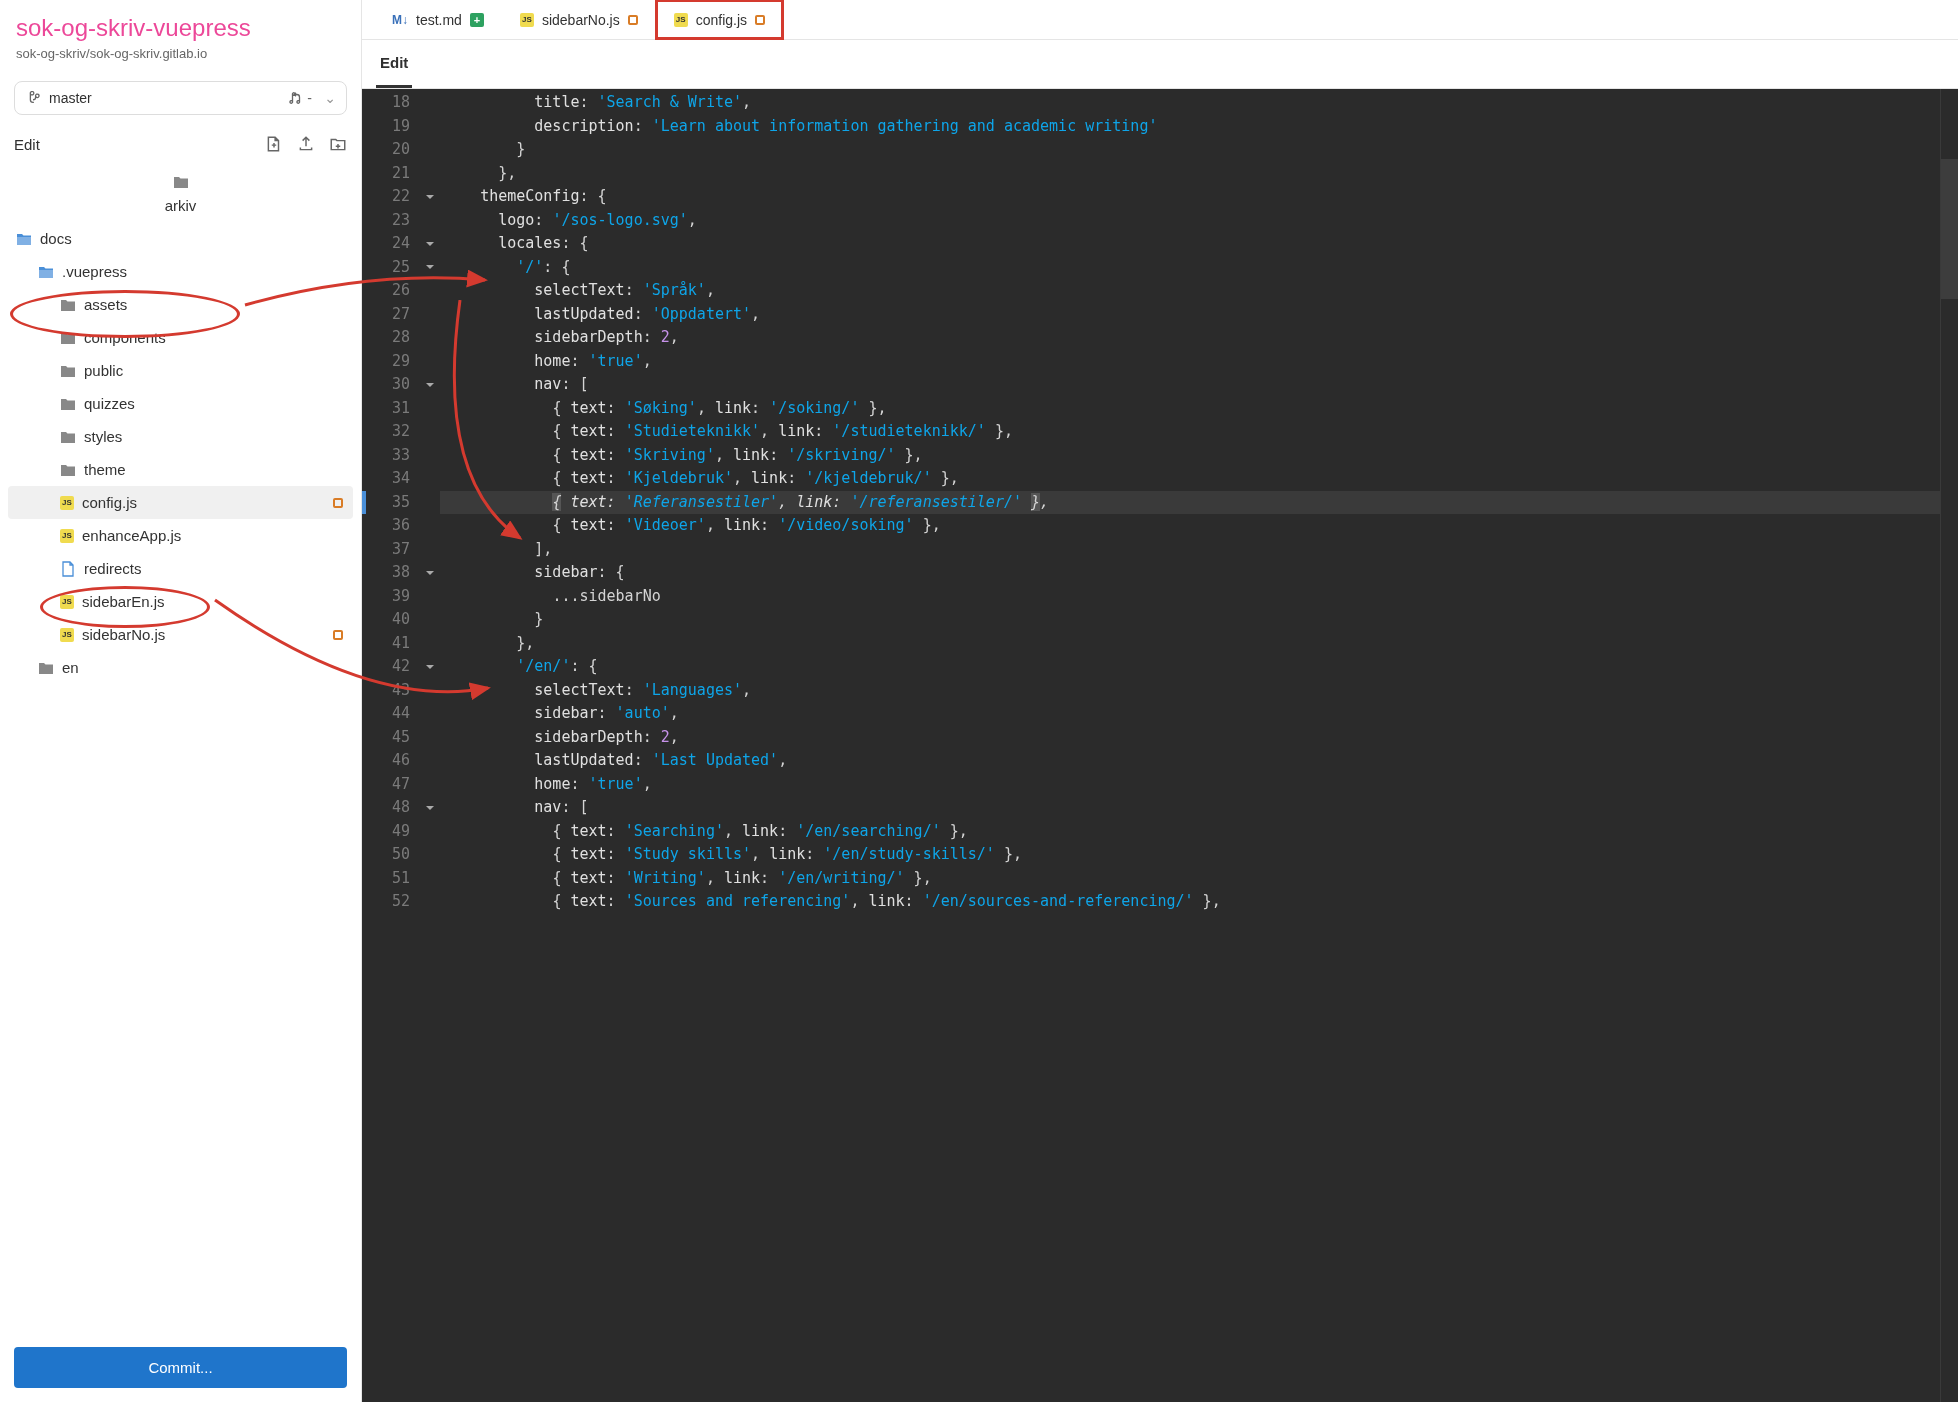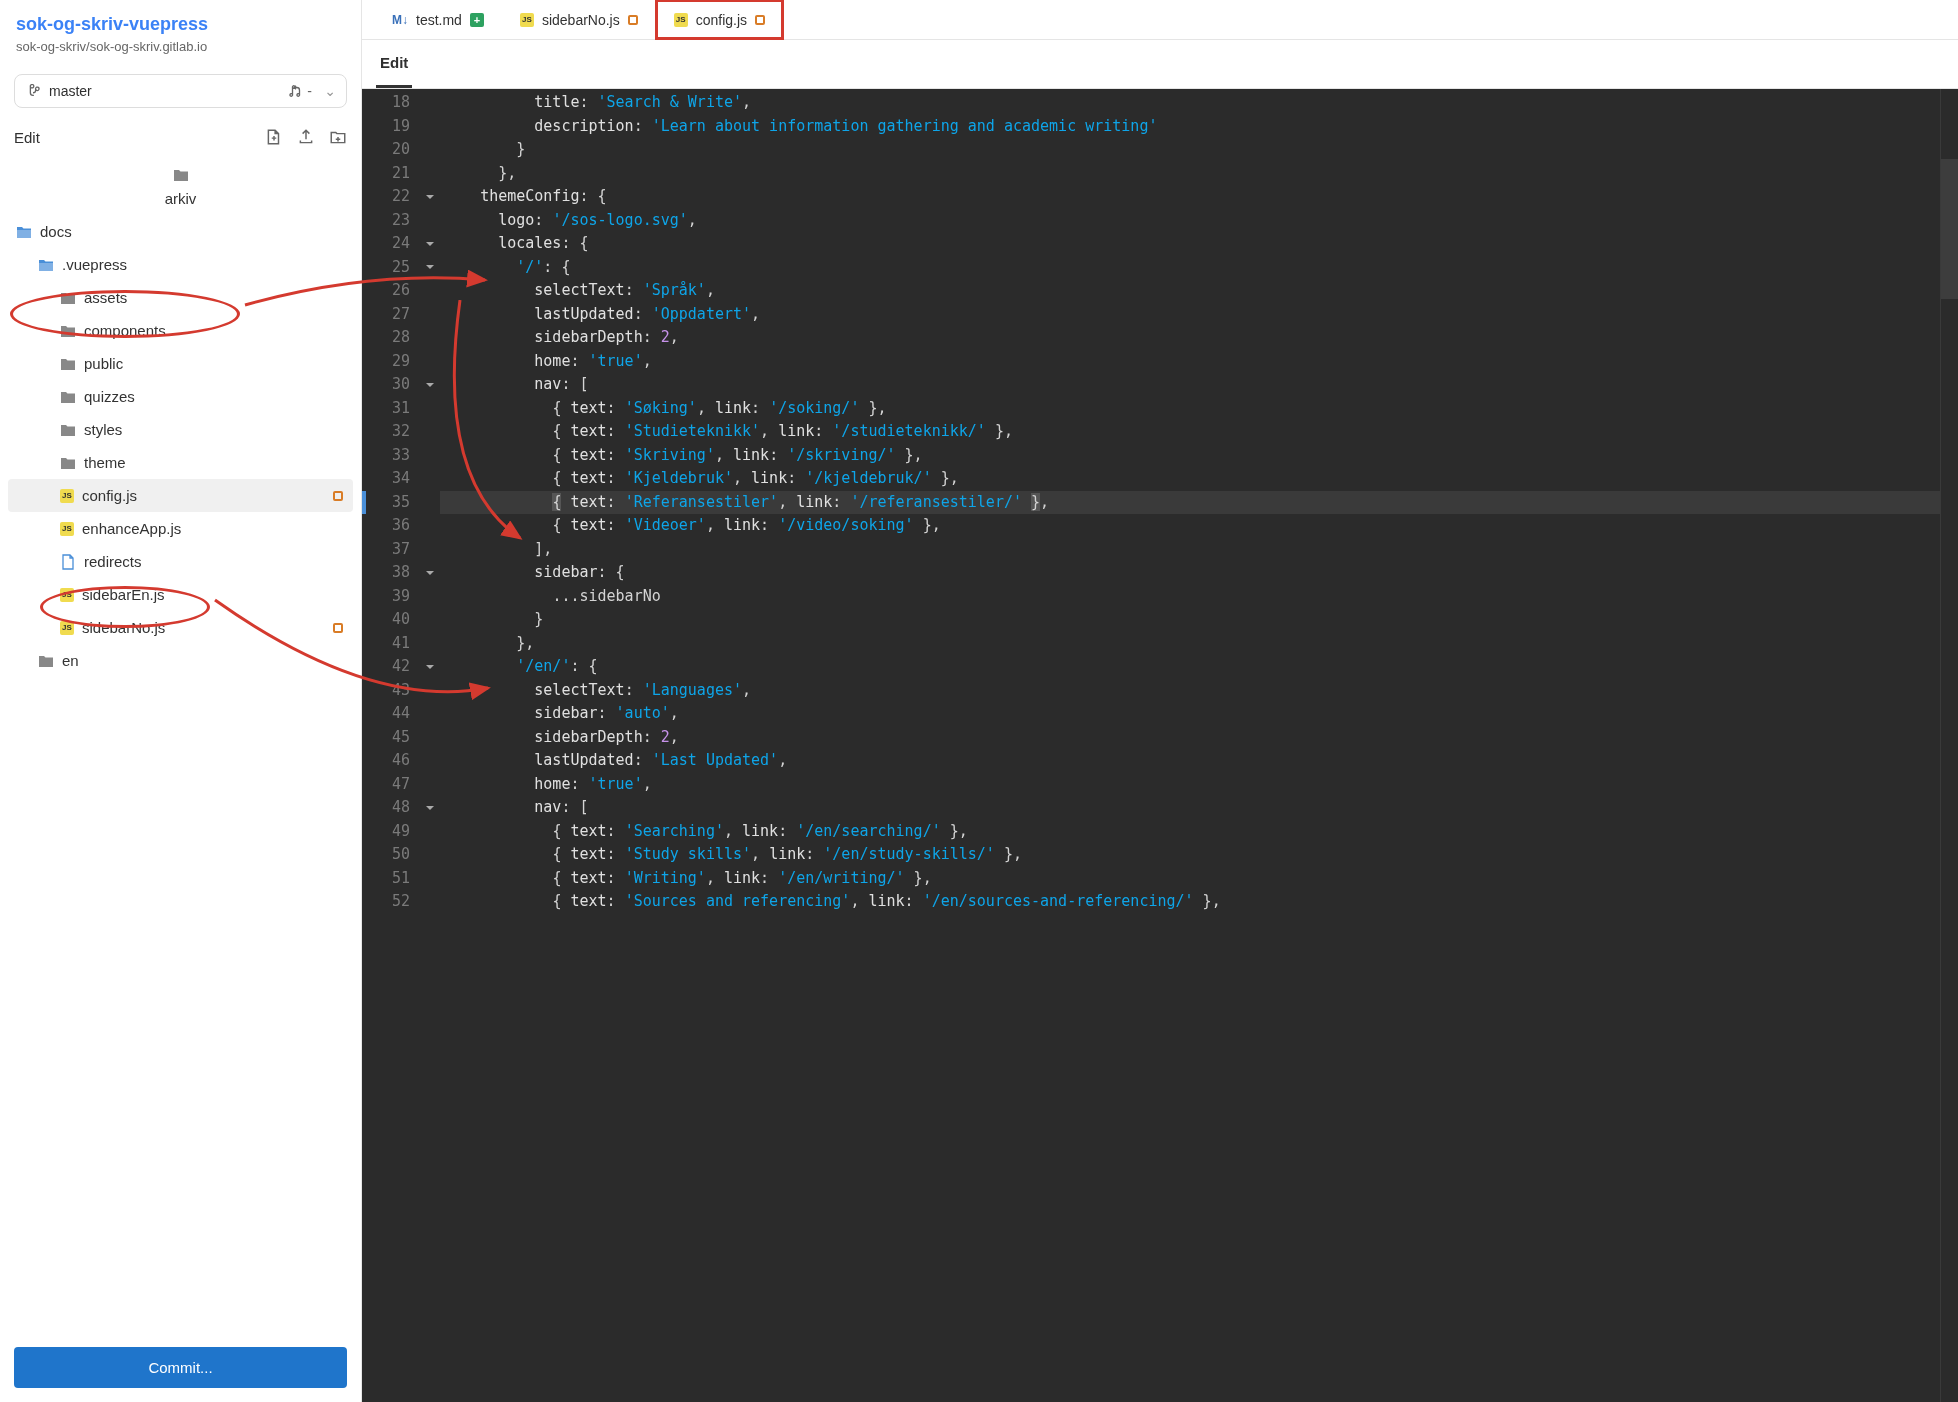--- a/index.html
+++ b/index.html
@@ -2,21 +2,21 @@
 <html><head>
 <meta charset="utf-8">
 <style>
 * { box-sizing: border-box; margin: 0; padding: 0; }
 body { font-family: -apple-system, BlinkMacSystemFont, "Segoe UI", sans-serif; font-size: 14px; color: #303030; background: #fff; overflow: hidden; }
 .app { display: flex; height: 100vh; }
 
 
 .sidebar { width: 362px; min-width: 362px; background: #fff; border-right: 1px solid #e5e5e5; display: flex; flex-direction: column; }
 .project-header { padding: 14px 16px 10px; }
-.project-title { color: #3b82f6; font-size: 18px; font-weight: 700; cursor: pointer; }
+.project-title { color: #ec4899; font-size: 24px; font-weight: 400; cursor: pointer; }
 .project-path { color: #666; font-size: 13px; margin-top: 4px; }
 .branch-row { display: flex; gap: 8px; padding: 10px 14px; }
 .branch-select { flex: 1; display: flex; align-items: center; gap: 8px; border: 1px solid #ddd; border-radius: 8px; padding: 8px 10px; background: #fff; cursor: pointer; position: relative; }
 .branch-select .caret { position: absolute; right: 10px; color: #999; }
 .mr-indicator { display: flex; align-items: center; gap: 4px; color: #666; }
 .edit-row { display: flex; align-items: center; justify-content: space-between; padding: 10px 14px; }
 .edit-label { font-size: 15px; color: #303030; }
 .edit-actions { display: flex; gap: 14px; color: #666; }
 .edit-actions span { cursor: pointer; }
 .file-tree { flex: 1; overflow-y: auto; padding: 4px 8px 12px; }
@@ -41,21 +41,21 @@
 .js-icon { width: 14px; height: 14px; background: #f0db4f; display: flex; align-items: center; justify-content: center; font-size: 8px; font-weight: bold; color: #323330; border-radius: 2px; }
 .edit-tab-row { display: flex; padding: 0 14px; border-bottom: 1px solid #e5e5e5; }
 .edit-tab { padding: 14px 4px; font-weight: 600; font-size: 15px; border-bottom: 3px solid #333; }
 .code-area { flex: 1; background: #2b2b2b; display: flex; overflow: hidden; font-family: "Menlo", "Monaco", monospace; font-size: 15px; line-height: 23.5px; position: relative; }
 .gutter { width: 58px; text-align: right; padding-right: 10px; color: #7a7a7a; user-select: none; padding-top: 2px; }
 .gutter .ln { height: 23.5px; }
 .fold-col { width: 20px; color: #999; padding-top: 2px; }
 .fold-col .fr { height: 23.5px; display: flex; align-items: center; justify-content: center; cursor: pointer; }
 .code { flex: 1; color: #d4d4d4; white-space: pre; padding-top: 2px; overflow: hidden; }
 .code .cl { height: 23.5px; padding-left: 4px; }
-.code .cl.hl { background: #3a3a3a; }
+.code .cl.hl { background: #3a3a3a; font-style: italic; }
 .tok-key { color: #e0e0e0; }
 .tok-str { color: #0ea5e9; }
 .tok-num { color: #c792ea; }
 .tok-punc { color: #d4d4d4; }
 .tok-bracket-hl { background: #555; }
 .line-marker { position: absolute; left: 0; width: 4px; height: 23.5px; background: #4a8fd8; }
 .minimap { width: 18px; background: #2b2b2b; border-left: 1px solid #3a3a3a; position: relative; }
 .minimap-thumb { position: absolute; top: 70px; width: 100%; height: 140px; background: rgba(200,200,200,0.12); }
 
 

